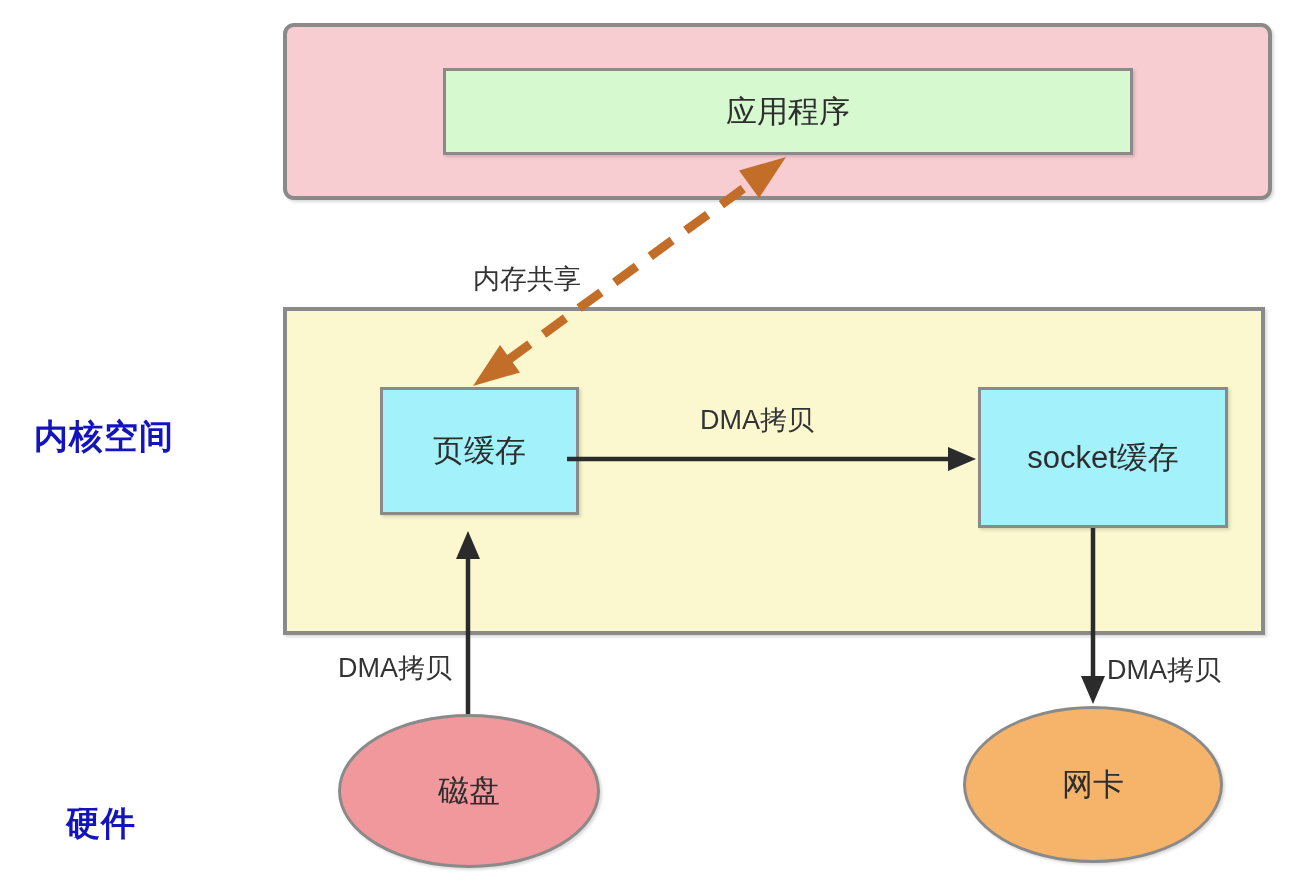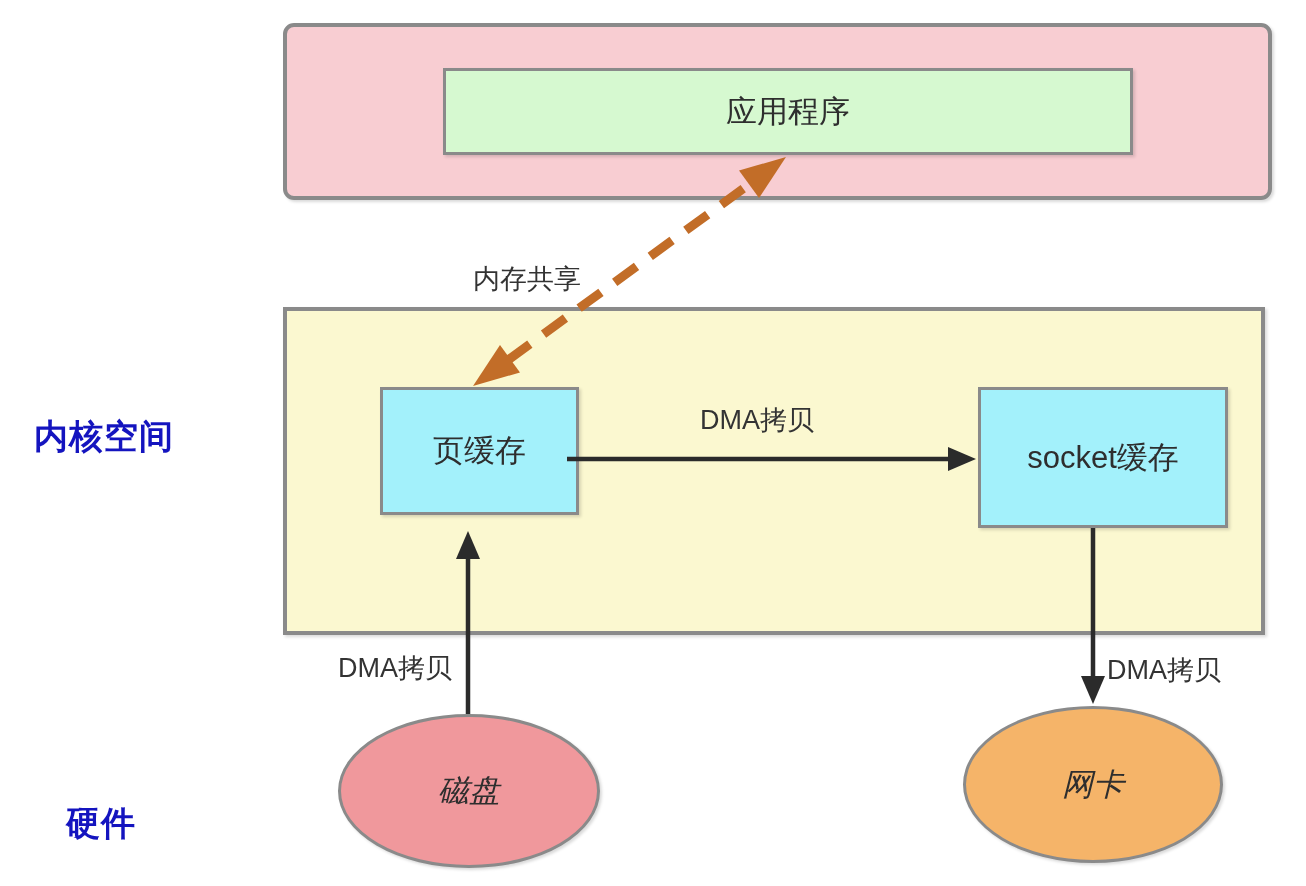--- a/index.html
+++ b/index.html
@@ -20,21 +20,21 @@
 
   .box{position:absolute;box-sizing:border-box;border:3px solid var(--shape-border);
     display:flex;align-items:center;justify-content:center;
     color:var(--node-text);font-size:31px;box-shadow:2px 2px 3px rgba(0,0,0,0.15);}
   .user-space-box{left:283px;top:23px;width:989px;height:177px;background:var(--user-space-fill);
     border-radius:11px;border-width:4px;}
   .app-box{left:443px;top:68px;width:690px;height:87px;background:var(--application-fill);}
   .kernel-box{left:283px;top:307px;width:982px;height:328px;background:var(--kernel-fill);border-width:4px;}
   .page-cache-box{left:380px;top:387px;width:199px;height:128px;background:var(--cache-fill);}
   .socket-cache-box{left:978px;top:387px;width:250px;height:141px;background:var(--cache-fill);}
-  .ellipse{border-radius:50%;font-style:italic;}
+  .ellipse{border-radius:50%;}
   .disk-ellipse{left:338px;top:714px;width:262px;height:154px;background:var(--disk-fill);}
   .nic-ellipse{left:963px;top:706px;width:260px;height:157px;background:var(--nic-fill);}
 
   .edge-label{position:absolute;font-size:27px;color:#333;white-space:nowrap;}
   .lbl-memshare{left:473px;top:239px;margin-top:22px;}
   .lbl-cpucopy{left:700px;top:402px;}
   .lbl-dma-disk{left:338px;top:650px;}
   .lbl-dma-nic{left:1107px;top:652px;}
 
   svg.arrows{position:absolute;left:0;top:0;width:1306px;height:886px;pointer-events:none;}

